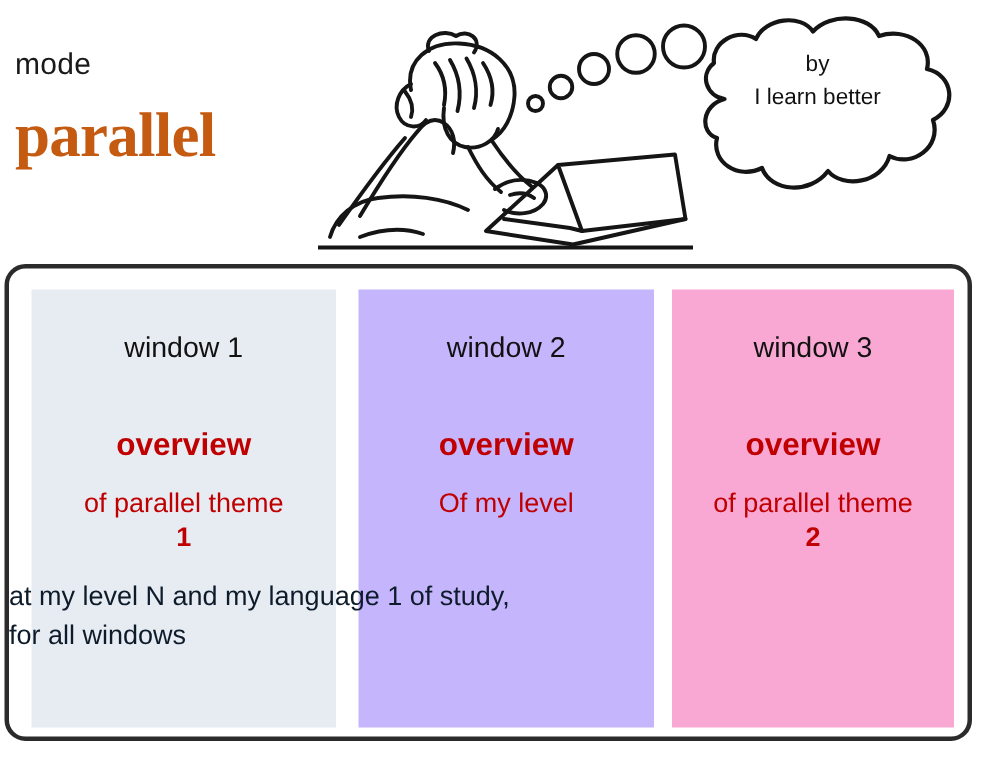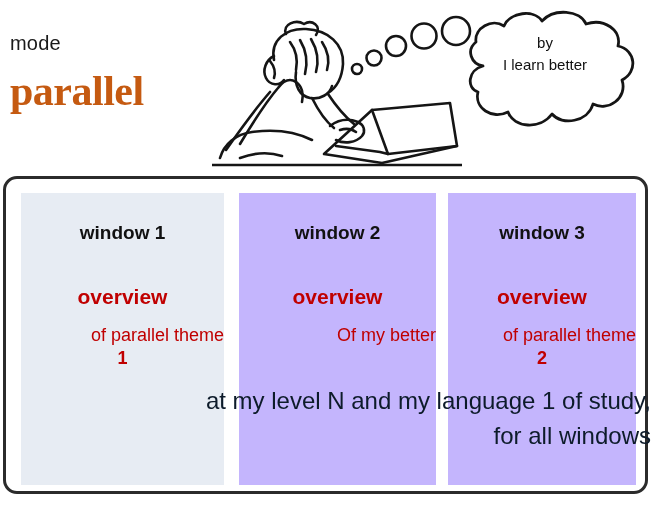--- a/index.html
+++ b/index.html
@@ -103,63 +103,62 @@
     background: #E7ECF3;
   }
   .panel-2 {
     left: 233px;
     width: 197px;
     background: #c4b5fd;
   }
   .panel-3 {
     left: 442px;
     width: 188px;
-    background: #c4b5fd;
+    background: #f9a8d4;
   }
 
   .window-name {
     text-align: center;
     font-size: 19px;
     color: #111111;
     line-height: 1;
     margin-bottom: 22px;
-    font-weight: bold;
   }
   .overview-word {
     text-align: center;
     font-size: 21px;
     font-weight: bold;
     color: #C00000;
     line-height: 1;
     margin-bottom: 17px;
     margin-top: 44px;
   }
   .theme-line {
-    text-align: right;
+    text-align: center;
     font-size: 18px;
     color: #C00000;
     line-height: 1.25;
   }
   .theme-num {
     display: block;
     text-align: center;
     font-size: 18px;
     font-weight: bold;
     color: #C00000;
     line-height: 1.3;
   }
 
   
   .span-caption {
     position: absolute;
     left: 0;
     top: 205px;
     width: 645px;
-    text-align: right;
-    font-size: 24px;
+    text-align: left;
+    font-size: 18px;
     color: #0d1b2a;
     line-height: 1.45;
     pointer-events: none;
   }
   .span-caption .l2 { display: block; }
 </style>
 </head>
 <body>
 
 <div id="stage">
@@ -238,21 +237,21 @@
       <div class="panel panel-1">
         <div class="window-name">window 1</div>
         <div class="overview-word">overview</div>
         <div class="theme-line">of parallel theme</div>
         <div class="theme-num">1</div>
       </div>
 
       <div class="panel panel-2">
         <div class="window-name">window 2</div>
         <div class="overview-word">overview</div>
-        <div class="theme-line">Of my better</div>
+        <div class="theme-line">Of my level</div>
       </div>
 
       <div class="panel panel-3">
         <div class="window-name">window 3</div>
         <div class="overview-word">overview</div>
         <div class="theme-line">of parallel theme</div>
         <div class="theme-num">2</div>
       </div>
 
     </div>

